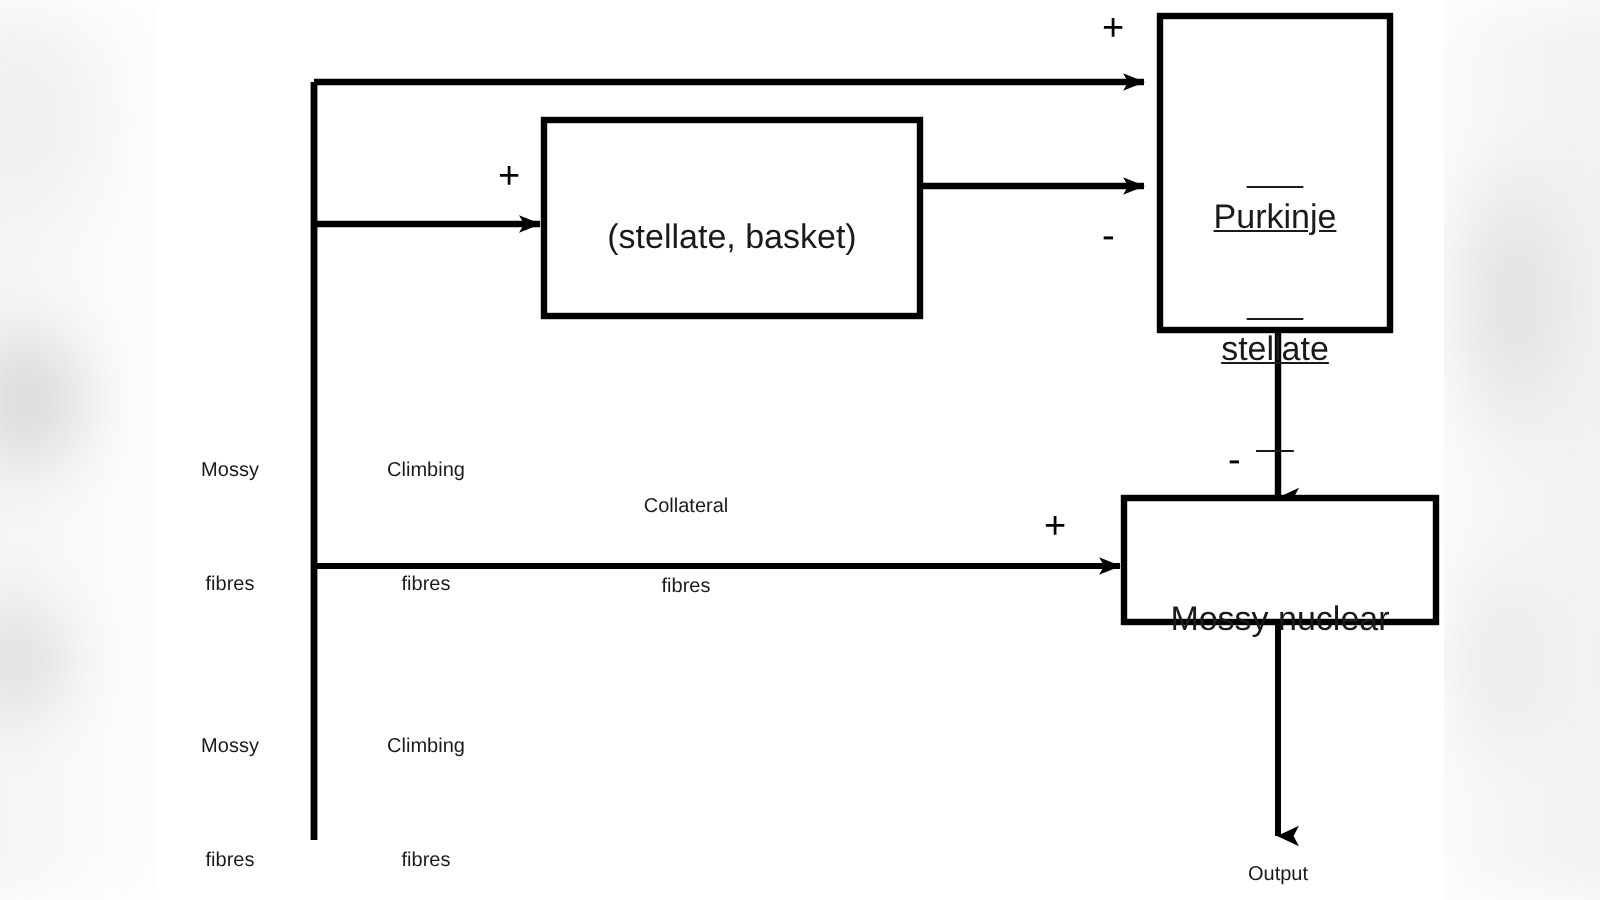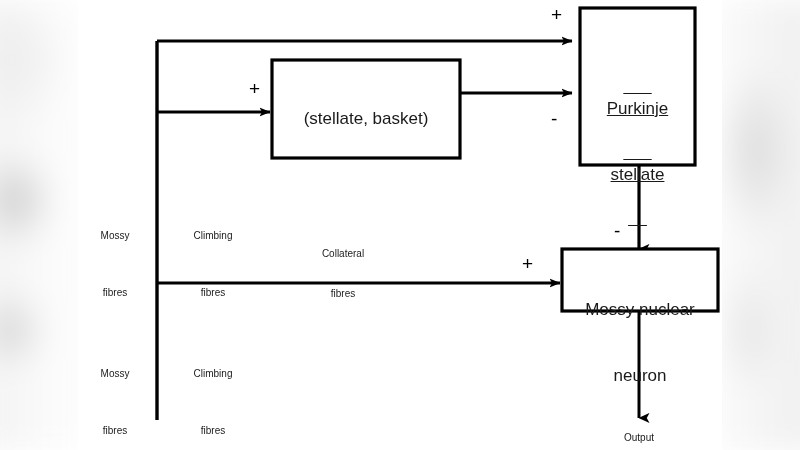--- a/index.html
+++ b/index.html
@@ -117,21 +117,20 @@
       <div>(stellate, basket)</div>
     </div>
 
     <div class="lbl box" style="left:496px; top:54px; width:127px;text-decoration:underline;">
       <div>Purkinje</div>
       <div>stellate</div>
     </div>
 
     <div class="lbl box" style="left:484px; top:255px; width:156px;">
       <div>Mossy nuclear</div>
-      <div>neuron</div>
     </div>
 
     <div class="lbl" style="left:0px; top:188px; width:74px;">
       <div>Mossy</div>
       <div>fibres</div>
     </div>
 
     <div class="lbl" style="left:93px; top:188px; width:84px;">
       <div>Climbing</div>
       <div>fibres</div>

